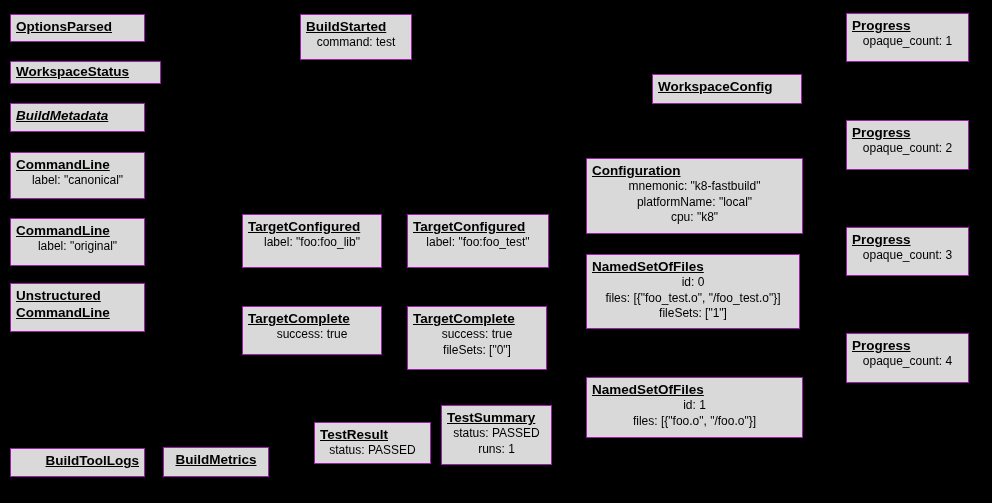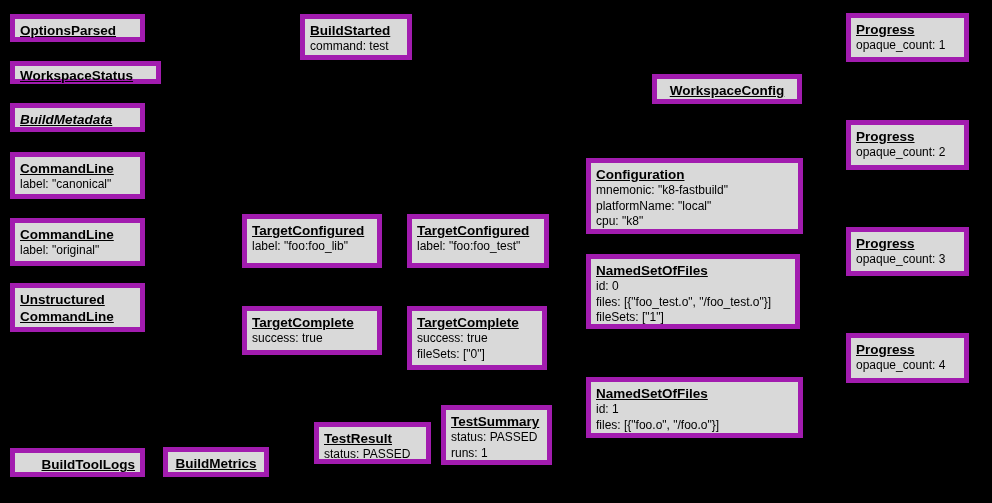--- a/index.html
+++ b/index.html
@@ -12,57 +12,58 @@
     width: 992px;
     height: 503px;
     background: #000000;
     overflow: hidden;
     font-family: "Liberation Sans", sans-serif;
   }
   .event-box {
     position: absolute;
     box-sizing: border-box;
     background: #d9d9d9;
-    border: 5px solid #a21caf;
+    border: 1px solid #a21caf;
     color: #000000;
     padding: 3px 5px 2px 5px;
     overflow: visible;
   }
   .box-title {
     font-size: 13.5px;
     font-weight: bold;
     text-decoration: underline;
     line-height: 17px;
     white-space: normal;
   }
   .box-line {
     font-size: 12px;
     font-weight: normal;
     line-height: 15.5px;
     white-space: nowrap;
+    text-align: center;
   }
   
   .box-options-parsed            { left:10px;  top:14px;  width:135px; height:28px; }
   .box-workspace-status          { left:10px;  top:61px;  width:151px; height:23px; padding-top:1px; }
   .box-build-metadata            { left:10px;  top:103px; width:135px; height:29px;font-style:italic; }
   .box-command-line-canonical    { left:10px;  top:152px; width:135px; height:47px; }
   .box-command-line-original     { left:10px;  top:218px; width:135px; height:48px; }
   .box-unstructured-command-line { left:10px;  top:283px; width:135px; height:49px; }
   .box-build-finished            { left:10px;  top:351px; width:135px; height:50px; }
   .box-build-tool-logs           { left:10px;  top:448px; width:135px; height:29px;text-align:right; }
   .box-build-metrics             { left:163px; top:447px; width:106px; height:30px;text-align:center; }
   .box-build-started             { left:300px; top:14px;  width:112px; height:46px; }
   .box-pattern-expanded          { left:300px; top:114px; width:158px; height:50px; }
   .box-target-configured-lib     { left:242px; top:214px; width:140px; height:54px; }
   .box-target-configured-test    { left:407px; top:214px; width:142px; height:54px; }
   .box-target-complete-lib       { left:242px; top:306px; width:140px; height:49px; }
   .box-target-complete-test      { left:407px; top:306px; width:140px; height:64px; }
   .box-test-result               { left:314px; top:422px; width:117px; height:42px; }
   .box-test-summary              { left:441px; top:405px; width:111px; height:60px; }
-  .box-workspace-config          { left:652px; top:74px;  width:150px; height:30px;text-align:center; }
+  .box-workspace-config          { left:652px; top:74px;  width:150px; height:30px; }
   .box-configuration             { left:586px; top:158px; width:217px; height:76px; }
   .box-named-set-of-files-0      { left:586px; top:254px; width:214px; height:75px; }
   .box-named-set-of-files-1      { left:586px; top:377px; width:217px; height:61px; }
   .box-progress-1                { left:846px; top:13px;  width:123px; height:49px; }
   .box-progress-2                { left:846px; top:120px; width:123px; height:50px; }
   .box-progress-3                { left:846px; top:227px; width:123px; height:49px; }
   .box-progress-4                { left:846px; top:333px; width:123px; height:50px; }
 </style>
 </head>
 <body>

